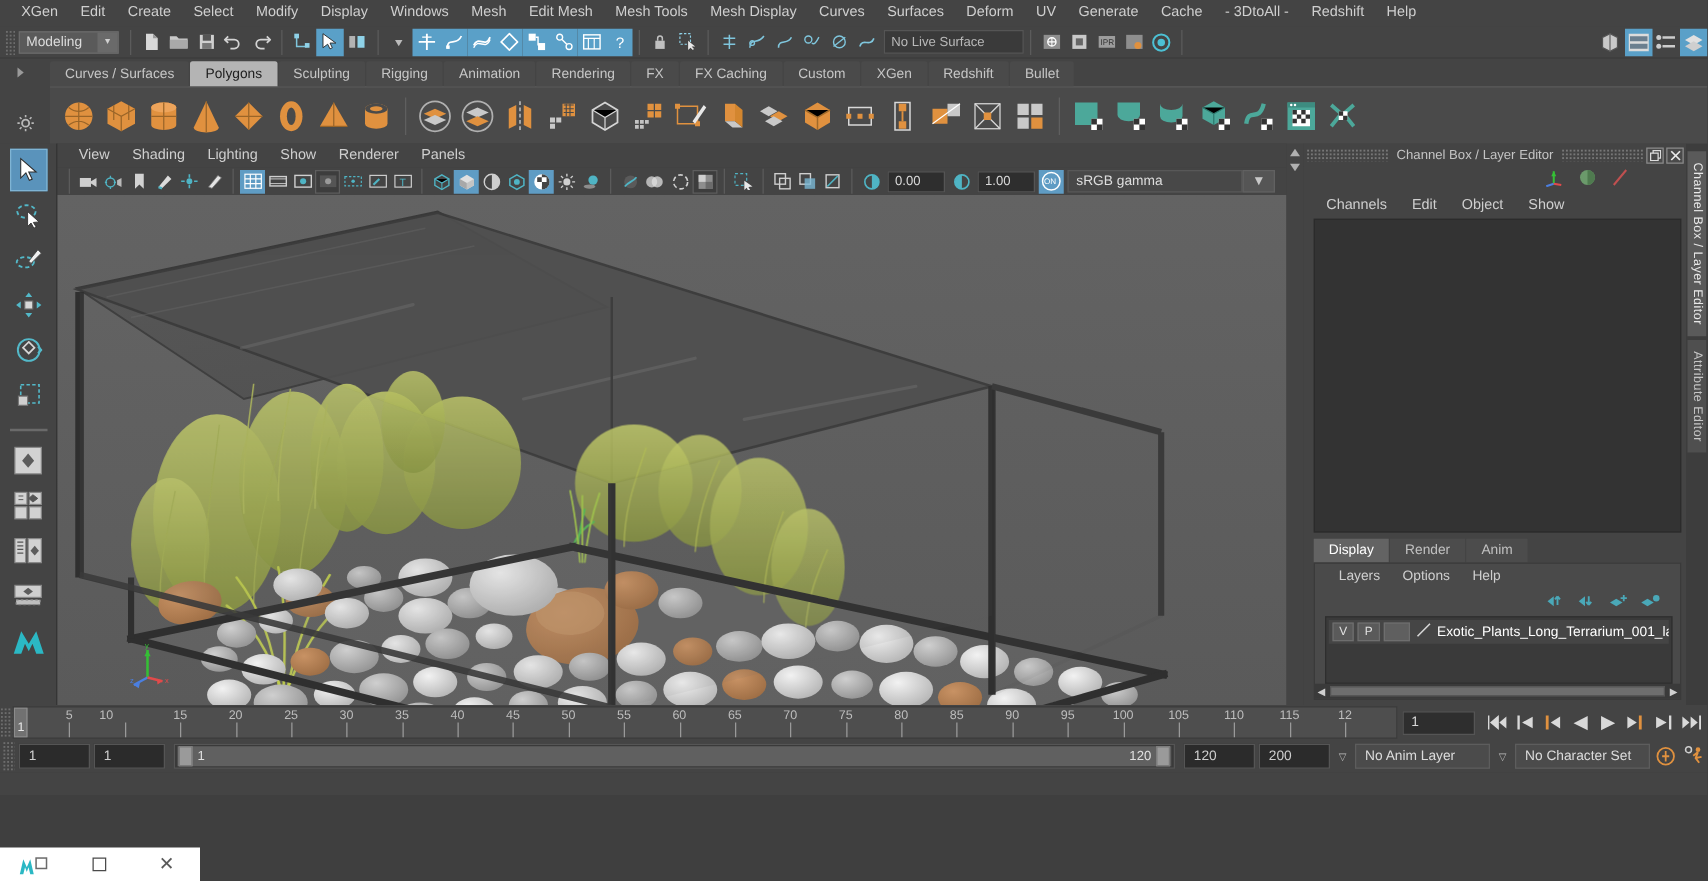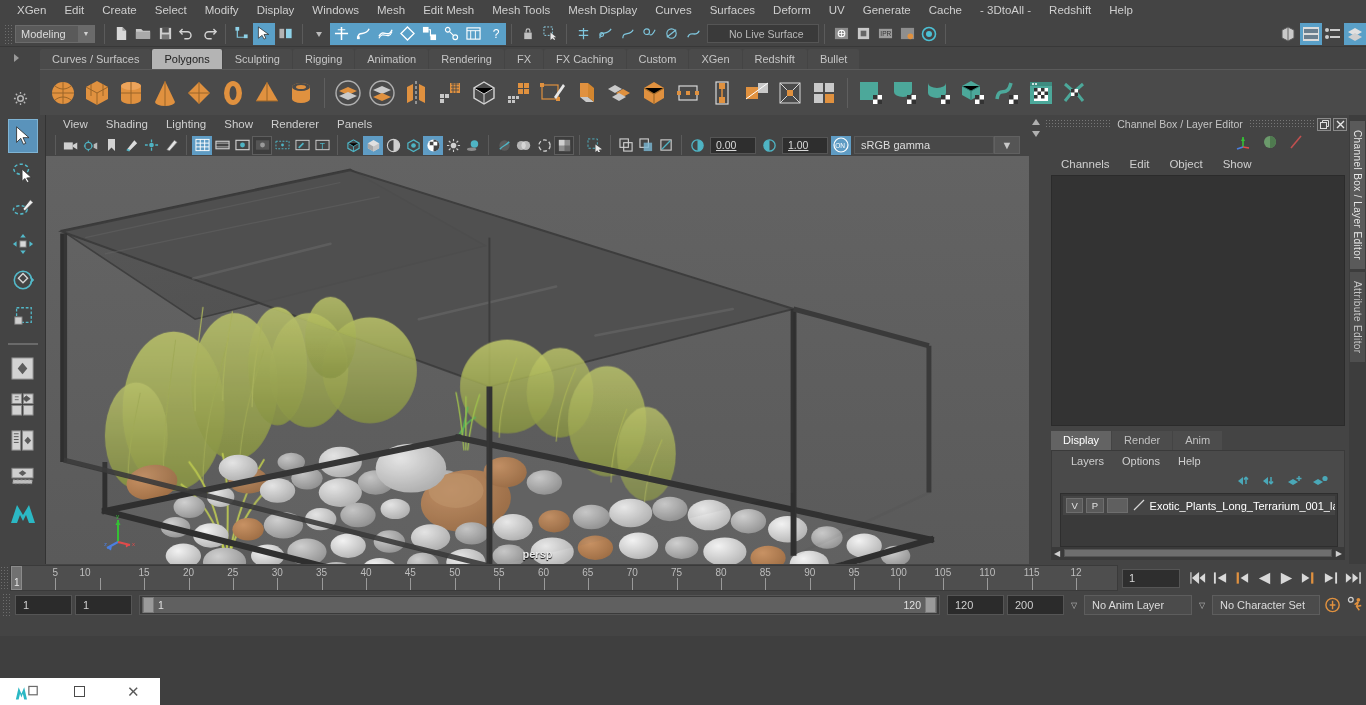--- a/index.html
+++ b/index.html
@@ -41,21 +41,21 @@
     font-size:7px; color:#d0d0d0; }
   .sep { width:1px; height:20px; background:#5b5b5b; margin:0 5px; }
   .ibtn {
     width:22px; height:22px; display:inline-flex; align-items:center;
     justify-content:center; margin:0 0px; position:relative;
   }
   .ibtn.on { background:#5aa0c8; }
   .ibtn svg { display:block; }
   .livesurface {
     width:112px; height:19px; background:#3a3a3a; border:1px solid #555;
-    display:flex; align-items:center; padding-left:21px; color:#b9b9b9;
+    display:flex; align-items:center; padding-left:5px; color:#b9b9b9;
     font-size:10.5px; margin-left:3px;
   }
   .spacer { flex:1; }
 
   
   .shelf-wrap { display:flex; background:#444; }
   .shelf-left { width:40px; background:#444; position:relative; }
   .shelf-left .tri { position:absolute; top:7px; left:14px; width:0;height:0;
     border-left:5px solid #9a9a9a; border-top:4px solid transparent;
     border-bottom:4px solid transparent;}
@@ -94,21 +94,21 @@
     padding-left:8px; }
   .vp-menubar .vm { padding:0 9px; font-size:11.5px; color:#cfcfcf; line-height:19px; }
   .vp-toolbar { height:22px; background:#444; display:flex; align-items:center;
     padding-left:4px; }
   .vp-toolbar .vb { width:20px; height:19px; display:flex; align-items:center;
     justify-content:center; }
   .vp-toolbar .vb.on { background:#5f9cc4; }
   .vp-toolbar .vb.framed { border:1px solid #5e5e5e; background:#3d3d3d; }
   .num-field { width:46px; height:17px; background:#2e2e2e; border:1px solid #555;
     color:#d8d8d8; font-size:10.5px; display:flex; align-items:center;
-    padding-left:5px; margin:0 3px;text-decoration:underline; }
+    padding-left:5px; margin:0 3px; }
   .gamma-box { width:140px; height:18px; background:#484848; border:1px solid #585858;
     display:flex; align-items:center; padding-left:6px; color:#dedede;
     font-size:11px; margin-left:3px; }
   .gamma-arrow { width:26px; height:18px; background:#555; border:1px solid #616161;
     display:flex; align-items:center; justify-content:center; }
   .viewport { flex:1; position:relative; overflow:hidden;
      background:#5f5f5f; }
   .persp-label { position:absolute; bottom:4px; left:0; right:0;
     text-align:center; font-size:11px; color:#e8e8e8; font-weight:bold;
     text-shadow:0 1px 1px #000; }
@@ -1248,21 +1248,20 @@
             <path d="M14 8 L11.5 13 L16.5 13 Z" fill="#35c035"></path>
             <path d="M14 30 L3 36" stroke="#4b7fe0" stroke-width="2"></path>
             <path d="M3 36 L8 34 L7 38.5 Z" fill="#4b7fe0"></path>
             <path d="M14 30 L26 33" stroke="#e04b4b" stroke-width="2"></path>
             <path d="M26 33 L21.5 31 L22 35.5 Z" fill="#e04b4b"></path>
             <text x="12" y="6" font-size="6" fill="#35c035" font-family="Liberation Sans, sans-serif">y</text>
             <text x="28" y="34" font-size="6" fill="#e04b4b" font-family="Liberation Sans, sans-serif">x</text>
             <text x="0" y="34" font-size="6" fill="#4b7fe0" font-family="Liberation Sans, sans-serif">z</text>
           </svg>
         </div>
-        <div class="persp-label">persp</div>
       </div>
     </div>
 
     <div class="vp-scroll-r">
       <svg width="10" height="8" viewBox="0 0 10 8">
           <path d="M5 1 L9 7 L1 7 Z" fill="#b0b0b0"></path>
         </svg>
       <div style="height:4px"></div>
       <svg width="10" height="8" viewBox="0 0 10 8">
           <path d="M5 7 L1 1 L9 1 Z" fill="#b0b0b0"></path>

